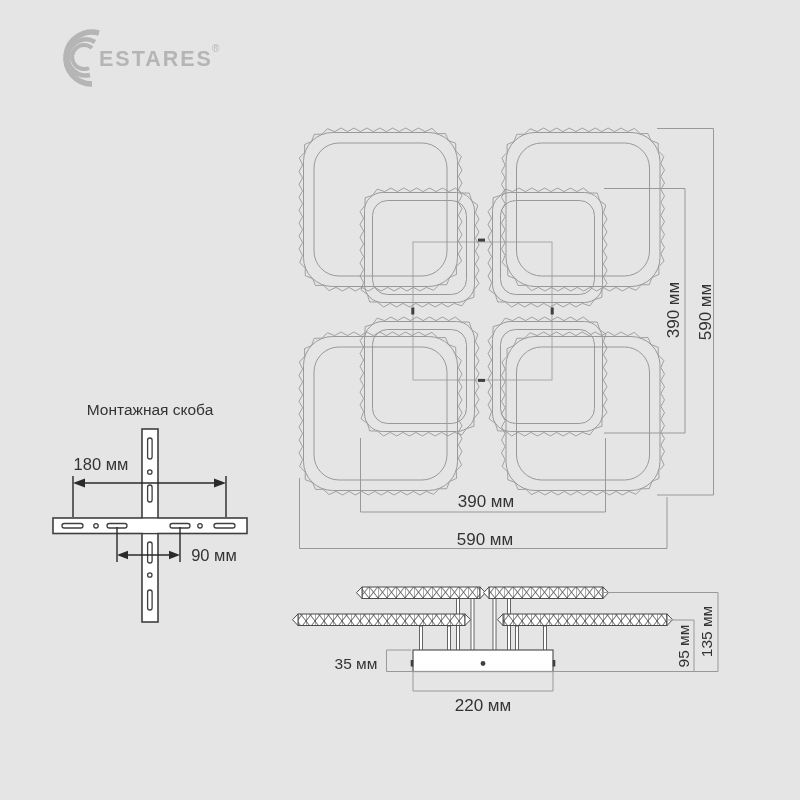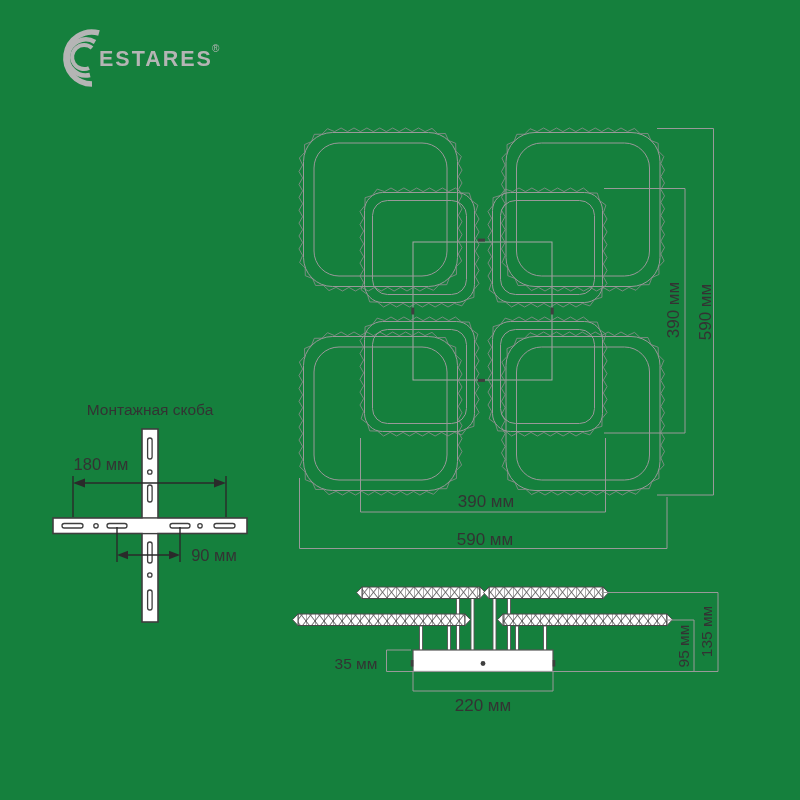--- a/index.html
+++ b/index.html
@@ -1,16 +1,16 @@
 <!DOCTYPE html>
 <html><head>
 <meta charset="utf-8">
 <style>
   html,body{margin:0;padding:0;background:#fff;}
-  .canvas{position:relative;width:800px;height:800px;background:#15803d;overflow:hidden;
+  .canvas{position:relative;width:800px;height:800px;background:#e5e5e5;overflow:hidden;
           font-family:"Liberation Sans",sans-serif;}
   .canvas svg{position:absolute;left:0;top:0;}
 
   
   .logoarc{fill:none;stroke:#b5b5b5;}
   .logotext{font-family:"Liberation Sans",sans-serif;font-weight:bold;font-size:21.5px;
             letter-spacing:2px;fill:#b5b5b5;}
   .logoreg{font-family:"Liberation Sans",sans-serif;font-size:10px;fill:#b5b5b5;}
 
   

